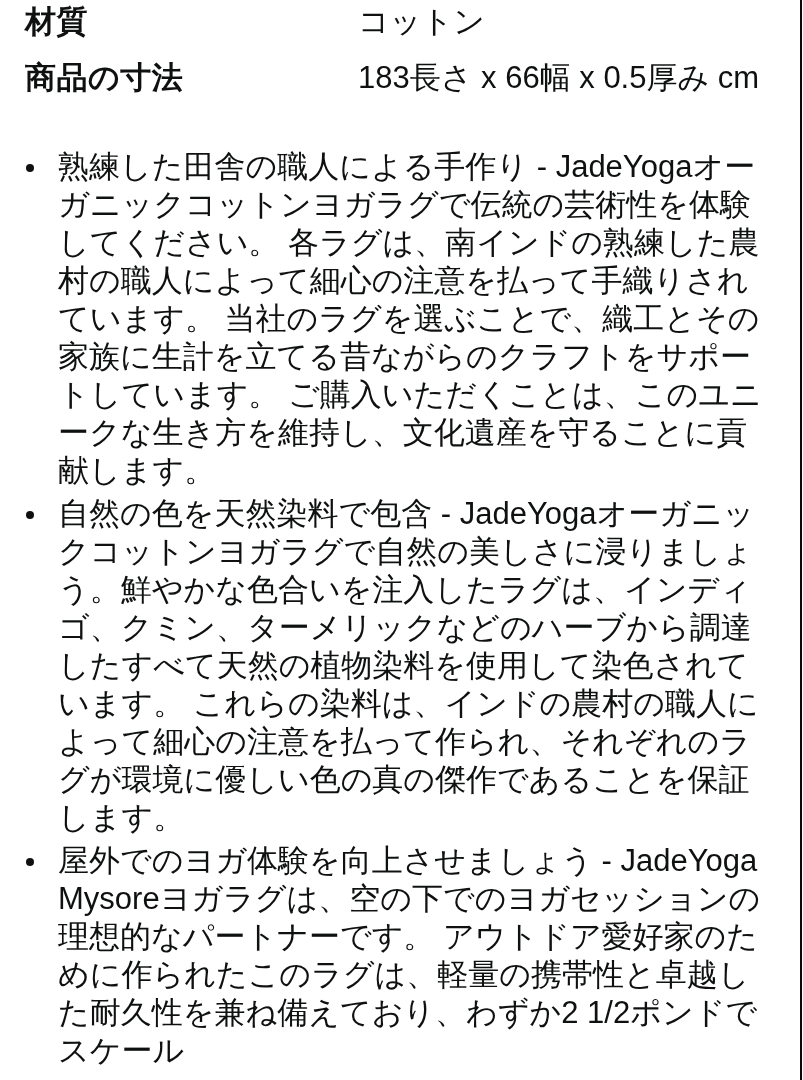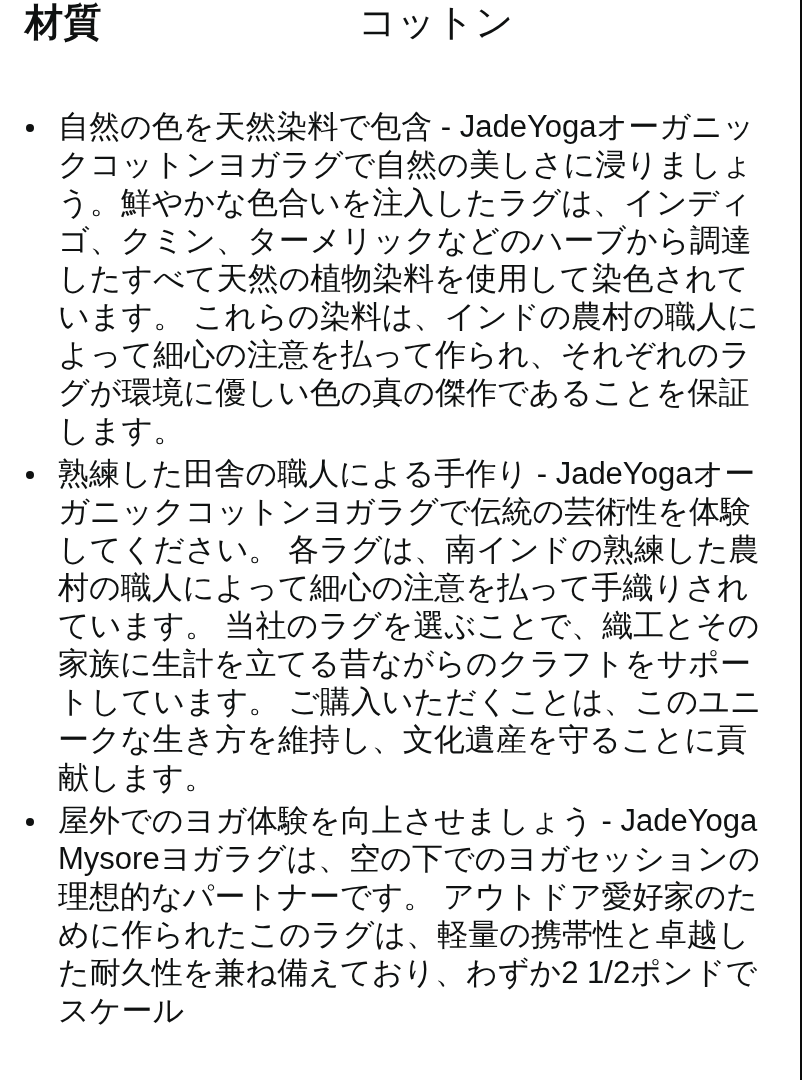--- a/index.html
+++ b/index.html
@@ -23,21 +23,21 @@
     right: 1px;
     width: 2px;
     height: 1080px;
     background: #0a0a0a;
   }
   .content {
     padding: 2px 36px 0 25px;
   }
   
   .spec-table {
-    font-size: 38px;
+    font-size: 31px;
     line-height: 40px;
   }
   .spec-row {
     display: flex;
     align-items: flex-start;
     margin-bottom: 16px;
   }
   .spec-label {
     width: 333px;
     flex-shrink: 0;
@@ -79,33 +79,35 @@
 
 <div class="page">
   <div class="content">
 
     <div class="spec-table">
       <div class="spec-row">
         <div class="spec-label">材質</div>
         <div class="spec-value">コットン</div>
       </div>
       <div class="spec-row">
+        <div class="spec-label">商品の寸法</div>
+        <div class="spec-value">183長さ x 66幅 x 0.5厚み cm</div>
       </div>
       <div class="spec-row">
       </div>
     </div>
 
     <div class="bullets">
       <div class="bullet-item">
         <span class="bullet-dot"></span>
-        <span class="bullet-text">自然の色を天然染料で包含 - JadeYogaオーガニックコットンヨガラグで自然の美しさに浸りましょう。鮮やかな色合いを注入したラグは、インディゴ、クミン、ターメリックなどのハーブから調達したすべて天然の植物染料を使用して染色されています。 これらの染料は、インドの農村の職人によって細心の注意を払って作られ、それぞれのラグが環境に優しい色の真の傑作であることを保証します。</span>
+        <span class="bullet-text">熟練した田舎の職人による手作り - JadeYogaオーガニックコットンヨガラグで伝統の芸術性を体験してください。 各ラグは、南インドの熟練した農村の職人によって細心の注意を払って手織りされています。 当社のラグを選ぶことで、織工とその家族に生計を立てる昔ながらのクラフトをサポートしています。 ご購入いただくことは、このユニークな生き方を維持し、文化遺産を守ることに貢献します。</span>
       </div>
       <div class="bullet-item">
         <span class="bullet-dot"></span>
-        <span class="bullet-text">熟練した田舎の職人による手作り - JadeYogaオーガニックコットンヨガラグで伝統の芸術性を体験してください。 各ラグは、南インドの熟練した農村の職人によって細心の注意を払って手織りされています。 当社のラグを選ぶことで、織工とその家族に生計を立てる昔ながらのクラフトをサポートしています。 ご購入いただくことは、このユニークな生き方を維持し、文化遺産を守ることに貢献します。</span>
+        <span class="bullet-text">自然の色を天然染料で包含 - JadeYogaオーガニックコットンヨガラグで自然の美しさに浸りましょう。鮮やかな色合いを注入したラグは、インディゴ、クミン、ターメリックなどのハーブから調達したすべて天然の植物染料を使用して染色されています。 これらの染料は、インドの農村の職人によって細心の注意を払って作られ、それぞれのラグが環境に優しい色の真の傑作であることを保証します。</span>
       </div>
       <div class="bullet-item">
         <span class="bullet-dot"></span>
         <span class="bullet-text">屋外でのヨガ体験を向上させましょう - JadeYoga Mysoreヨガラグは、空の下でのヨガセッションの理想的なパートナーです。 アウトドア愛好家のために作られたこのラグは、軽量の携帯性と卓越した耐久性を兼ね備えており、わずか2 1/2ポンドでスケール</span>
       </div>
     </div>
 
   </div>
   <div class="right-edge-line"></div>
 </div>

